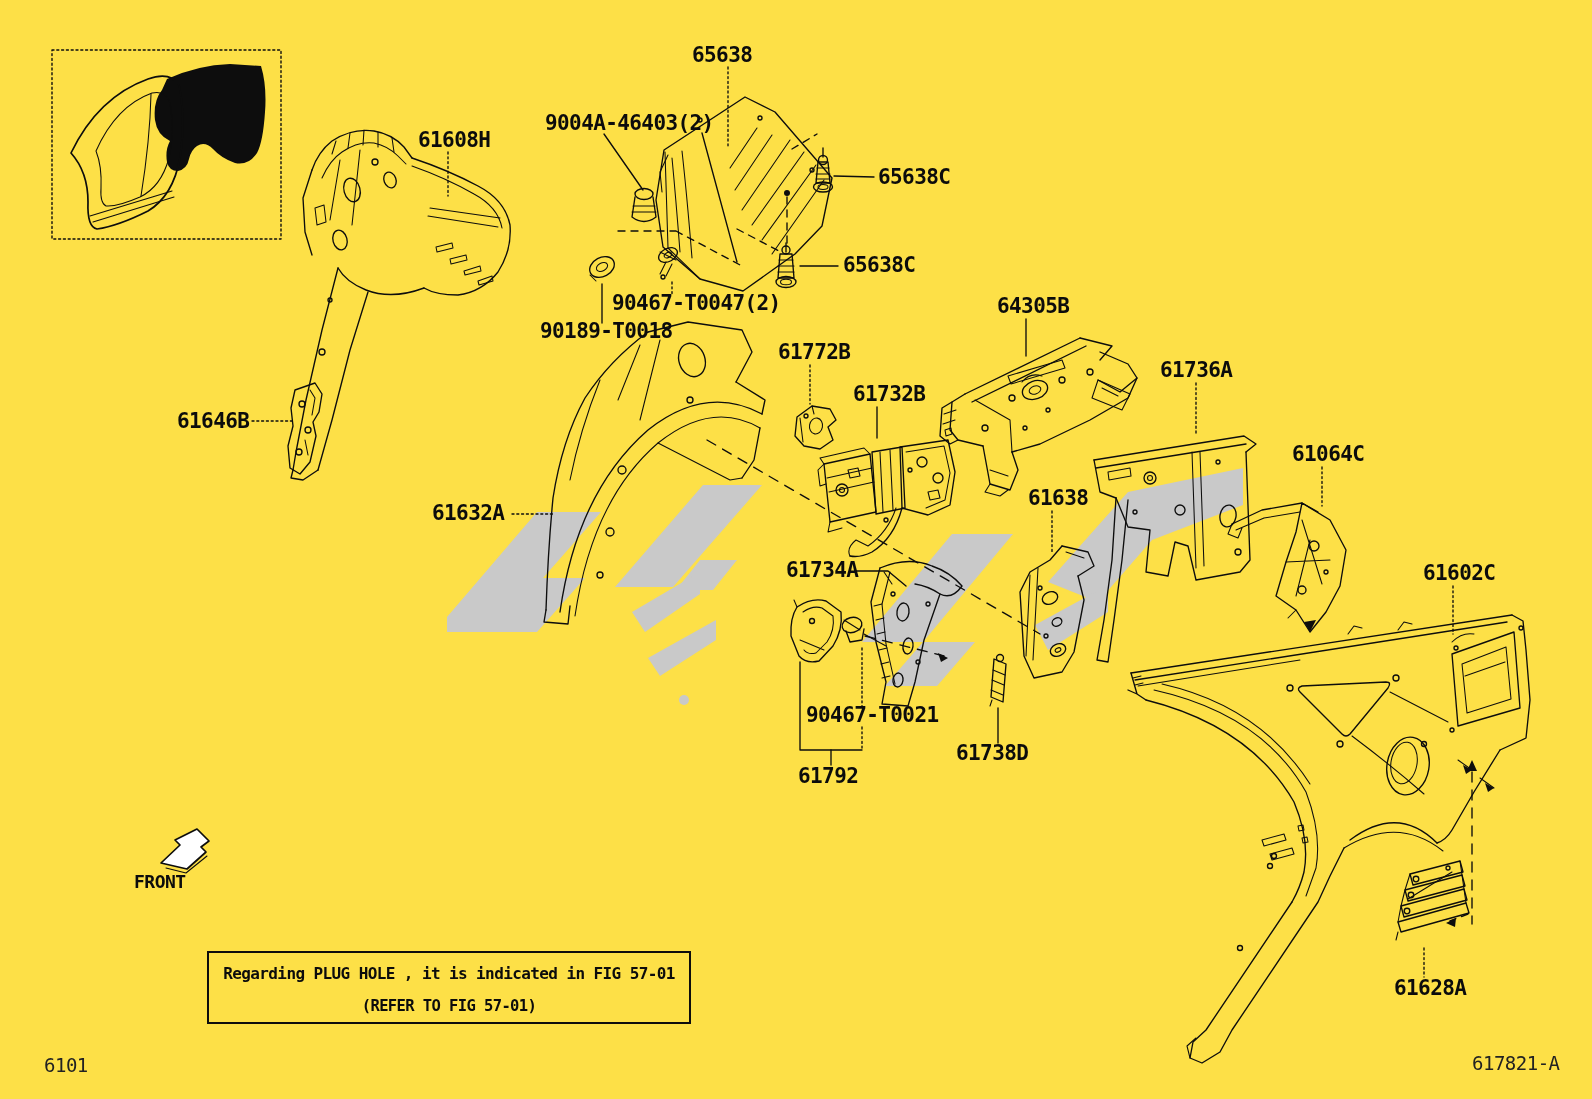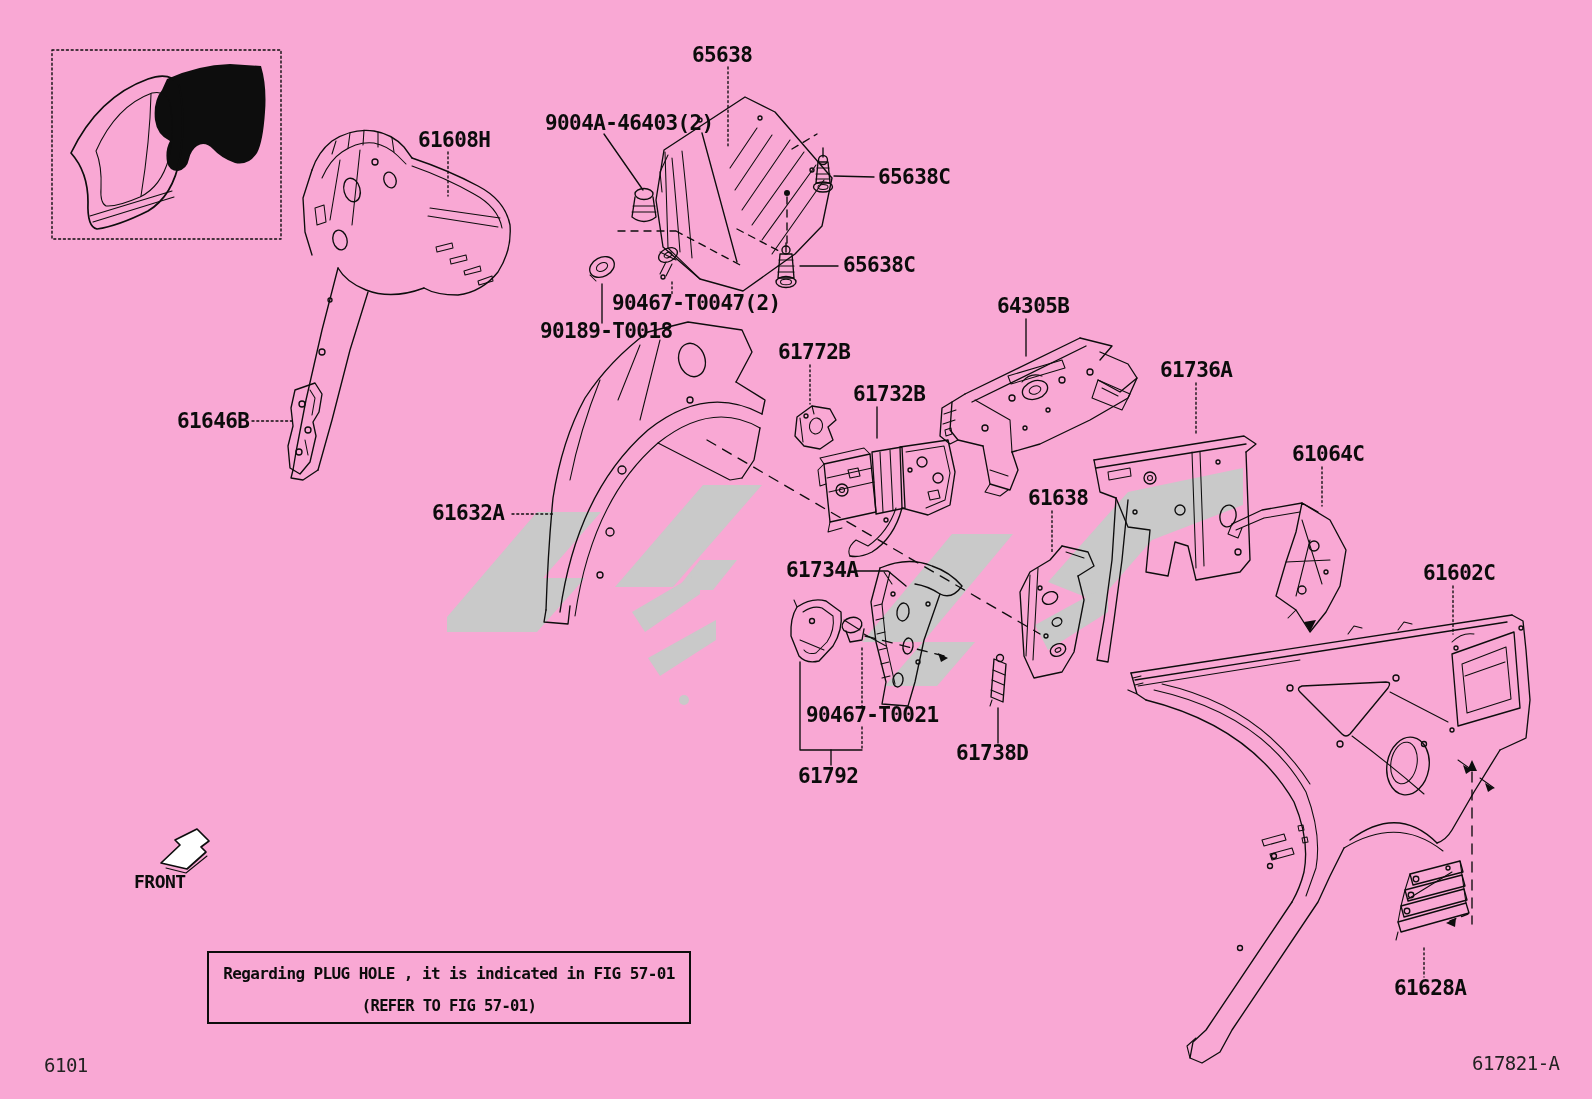--- a/index.html
+++ b/index.html
@@ -1,16 +1,16 @@
 <!DOCTYPE html>
 <html><head>
 <meta charset="utf-8">
 <style>
   html,body{margin:0;padding:0;background:#fff;}
-  .page{position:relative;width:1592px;height:1099px;background:#f9a8d4;overflow:hidden;
+  .page{position:relative;width:1592px;height:1099px;background:#fde047;overflow:hidden;
         font-family:"DejaVu Sans Mono",monospace;}
   svg{display:block}
   
   .art path,.art line,.art ellipse,.art circle,.art rect,.art polyline{
     fill:none;stroke:#0d0d0d;stroke-width:1.35;stroke-linecap:round;stroke-linejoin:round;}
   .art .thin{stroke-width:1.05}
   .art .thick{stroke-width:1.7}
   .art .blk{fill:#0d0d0d;stroke:none}
   .art .whitefill{fill:#ffffff}
   .w path,.w circle{fill:#c9c9c9;stroke:none}

